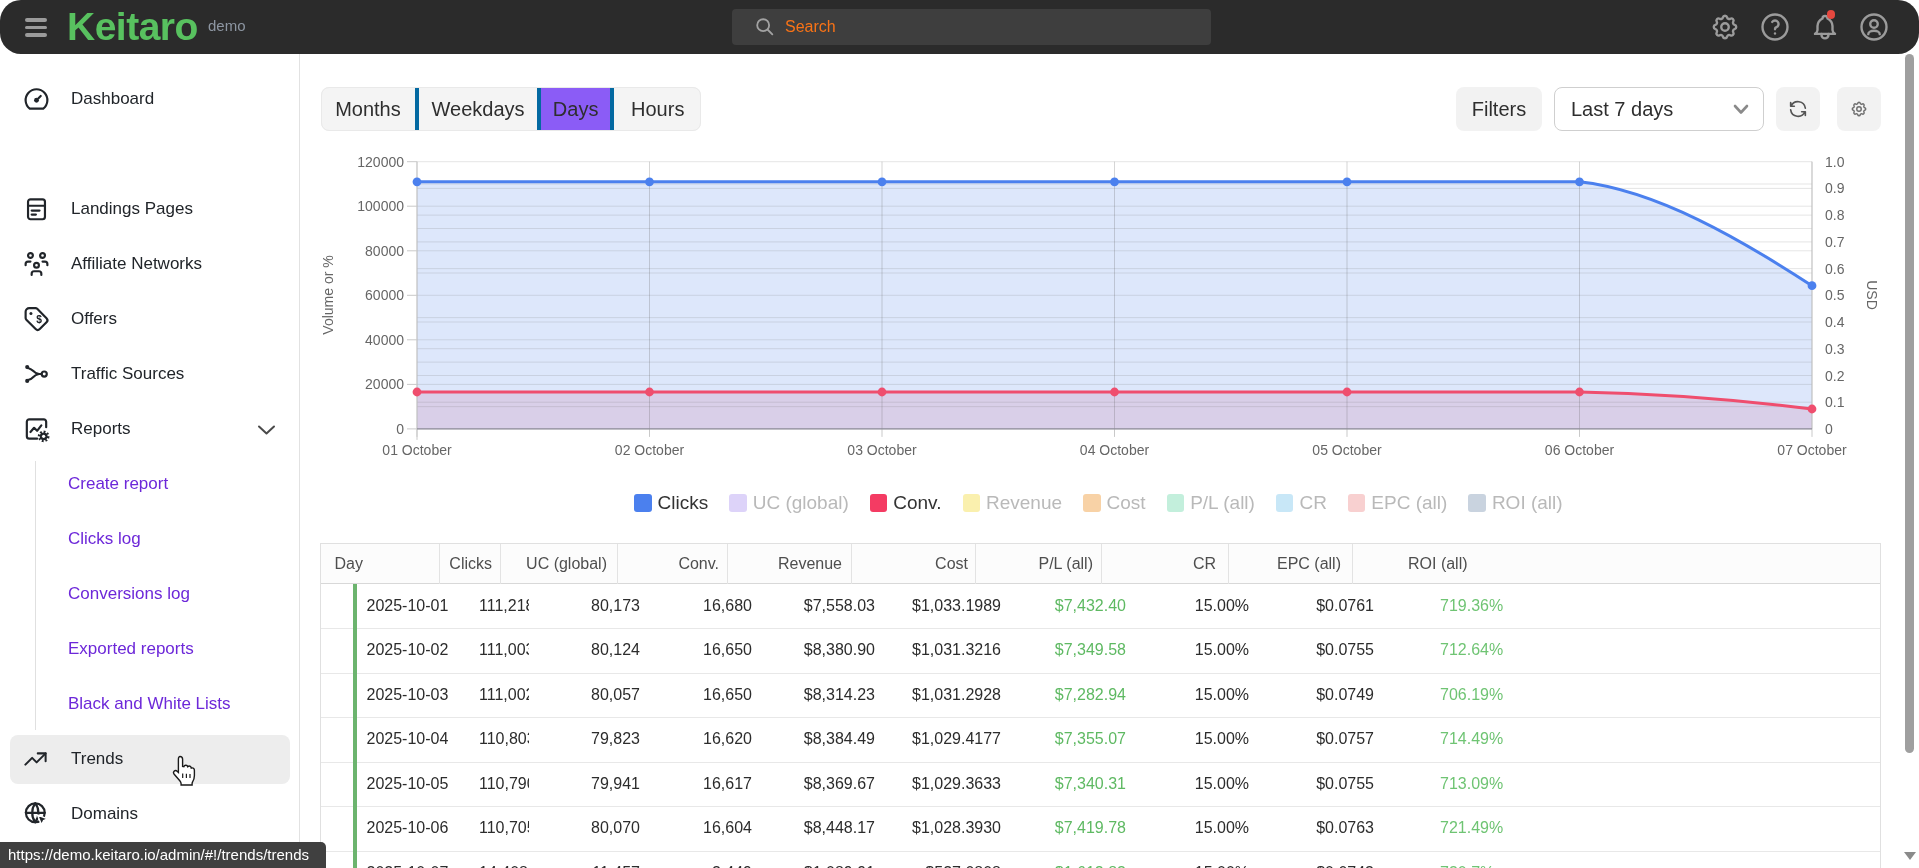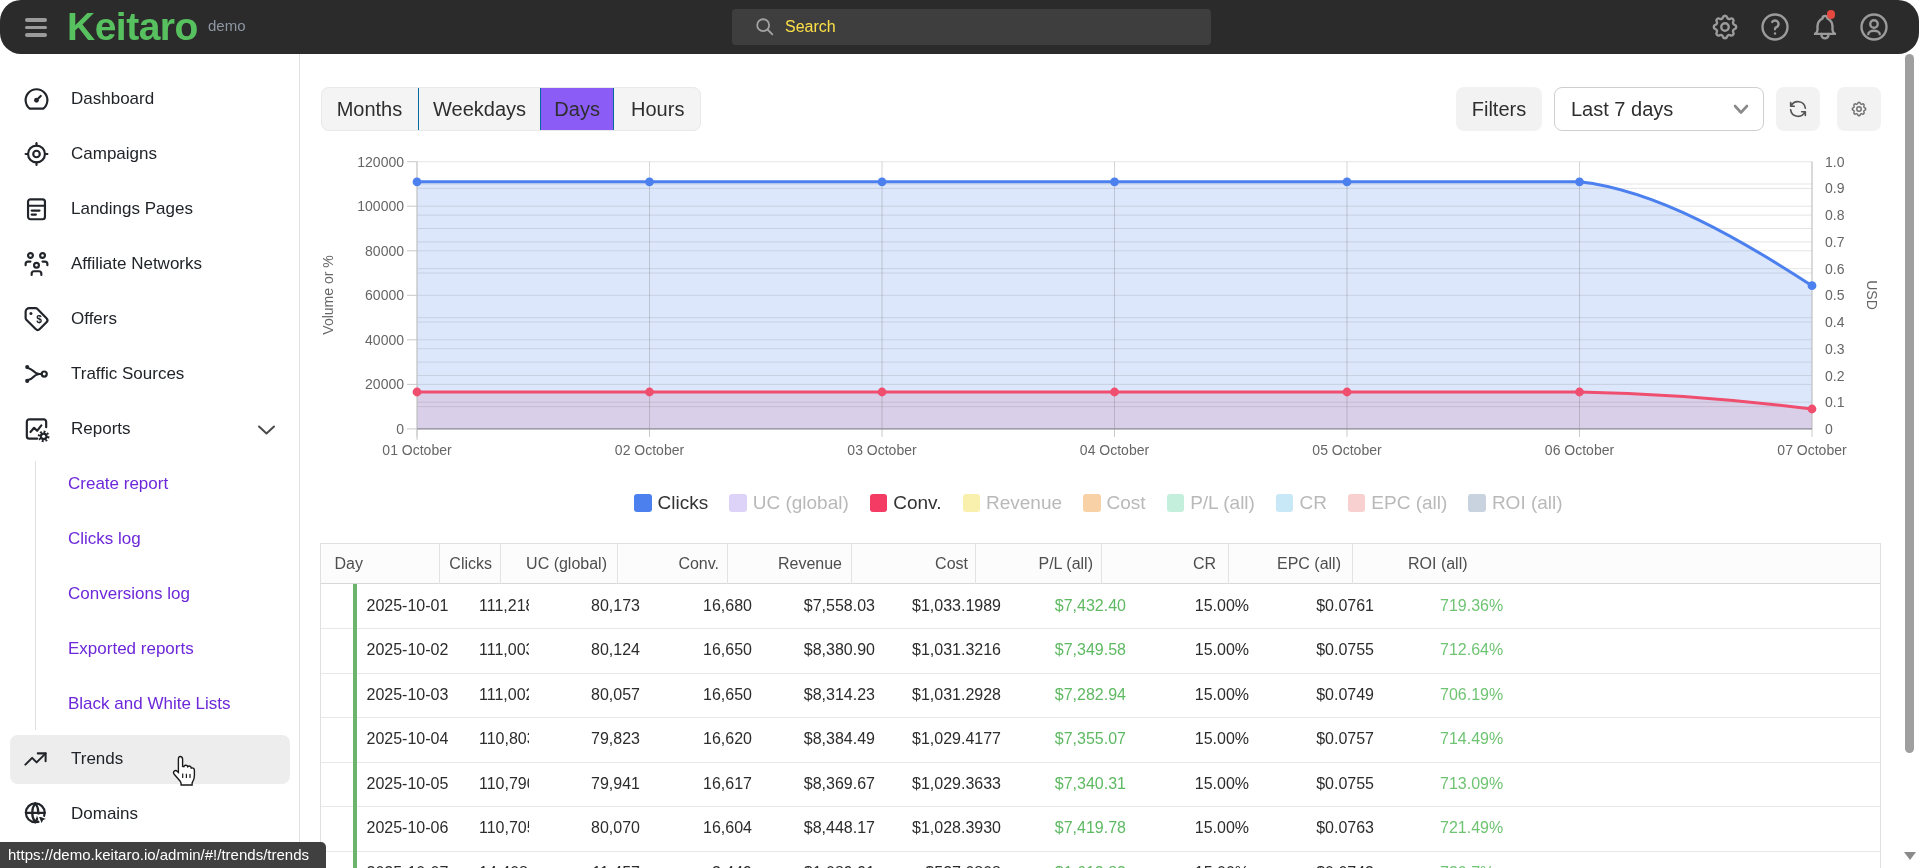--- a/index.html
+++ b/index.html
@@ -7,34 +7,34 @@
   font-family:"Liberation Sans", sans-serif; }
 #page { position:relative; width:1919px; height:868px; }
 .abs { position:absolute; }
 
 
 #topbar { position:absolute; left:0; top:0; width:1919px; height:54px; background:#2b2b2b;border-radius:21px; }
 #burger span { position:absolute; left:25px; width:22px; height:3.5px; background:#9b9b9b; border-radius:2px; }
 #logo { position:absolute; left:67px; top:5px; font-size:39px; font-weight:bold; color:#58c15f; letter-spacing:-0.5px; }
 #demo { position:absolute; left:208px; top:17px; font-size:15px; font-weight:normal; color:#8d96a2; }
 #search { position:absolute; left:732px; top:9px; width:479px; height:36px; background:#3e3e3e; border-radius:4px; }
-#search .ph { position:absolute; left:53px; top:9px; font-size:16px; color:#fde047; }
+#search .ph { position:absolute; left:53px; top:9px; font-size:16px; color:#f97316; }
 
 
 #sidebar { position:absolute; left:0; top:54px; width:300px; height:814px; background:#fff; border-right:1px solid #e2e2e2; }
 .mi { position:absolute; left:0; width:300px; height:55px; }
 .mi .txt { position:absolute; left:71px; top:50%; transform:translateY(-50%); font-size:17px; color:#21252a; }
 .mi svg { position:absolute; left:22px; top:50%; transform:translateY(-50%); }
 .sub { position:absolute; left:68px; font-size:17px; color:#6d28d9; transform:translateY(-50%); }
 #subline { position:absolute; left:35px; top:407px; width:1px; height:269px; background:#e0e0e0; }
 #trendsbox { position:absolute; left:10px; top:680.5px; width:280px; height:49px; background:#ededed; border-radius:8px; }
 
 
 #tabs { position:absolute; left:320.5px; top:86.5px; height:44px; display:flex; background:#f4f4f4; border-radius:8px; overflow:hidden; outline:1px solid #e9e9e9; outline-offset:-1px; }
-#tabs .tab { height:44px; line-height:44px; text-align:center; font-size:20px; color:#2e2e2e; border-right:1px solid #0369a1; }
+#tabs .tab { height:44px; line-height:44px; text-align:center; font-size:20px; color:#2e2e2e; border-right:4px solid #0369a1; }
 #tabs .tab:last-child { border-right:none; }
 #tabs .tab.active { background:#8b5cf6; }
 .btn { position:absolute; top:87px; height:44px; background:#f2f2f2; border-radius:8px; font-size:20px; color:#2e2e2e; text-align:center; line-height:44px; }
 #select { position:absolute; left:1554px; top:87px; width:210px; height:44px; background:#fff; border:1px solid #cfcfcf; border-radius:8px; font-size:20px; color:#2e2e2e; line-height:42px; padding-left:16px; }
 
 
 #legend { position:absolute; left:634px; top:494px; height:18px; display:flex; align-items:center; }
 #legend .li { display:flex; align-items:center; margin-right:21px; }
 #legend .sq { width:17.5px; height:17.5px; border-radius:3px; margin-right:6px; }
 #legend .lt { font-size:19px; color:#b9b9b9; white-space:nowrap; }
@@ -379,31 +379,20 @@
     <div id="subline"></div>
     <div id="trendsbox"></div>
     <div class="mi" style="top:17.5px">
         <svg width="29" height="29" viewBox="0 0 24 24" fill="none" stroke="#21252a" stroke-width="1.8" stroke-linecap="round" stroke-linejoin="round">
           <circle cx="12" cy="13" r="2" fill="#21252a" stroke="none"></circle>
           <path d="M13.45 11.55l2.05 -2.05"></path>
           <path d="M6.4 20a9 9 0 1 1 11.2 0z"></path>
         </svg>
         <span class="txt">Dashboard</span>
       </div>
-<div class="mi" style="top:72.5px">
-        <svg width="29" height="29" viewBox="0 0 24 24" fill="none" stroke="#21252a" stroke-width="1.8" stroke-linecap="round" stroke-linejoin="round">
-          <circle cx="12" cy="12" r="7"></circle>
-          <circle cx="12" cy="12" r="2.7"></circle>
-          <path d="M12 3v2"></path>
-          <path d="M3 12h2"></path>
-          <path d="M12 19v2"></path>
-          <path d="M19 12h2"></path>
-        </svg>
-        <span class="txt">Campaigns</span>
-      </div>
 <div class="mi" style="top:127.5px">
         <svg width="29" height="29" viewBox="0 0 24 24" fill="none" stroke="#21252a" stroke-width="1.8" stroke-linecap="round" stroke-linejoin="round">
           <rect x="5" y="4" width="14" height="16.5" rx="2"></rect>
           <path d="M5 9.3h14"></path>
           <path d="M8 13.3h6.5"></path>
           <path d="M8 16.6h3.5"></path>
         </svg>
         <span class="txt">Landings Pages</span>
       </div>
 <div class="mi" style="top:182.5px">

